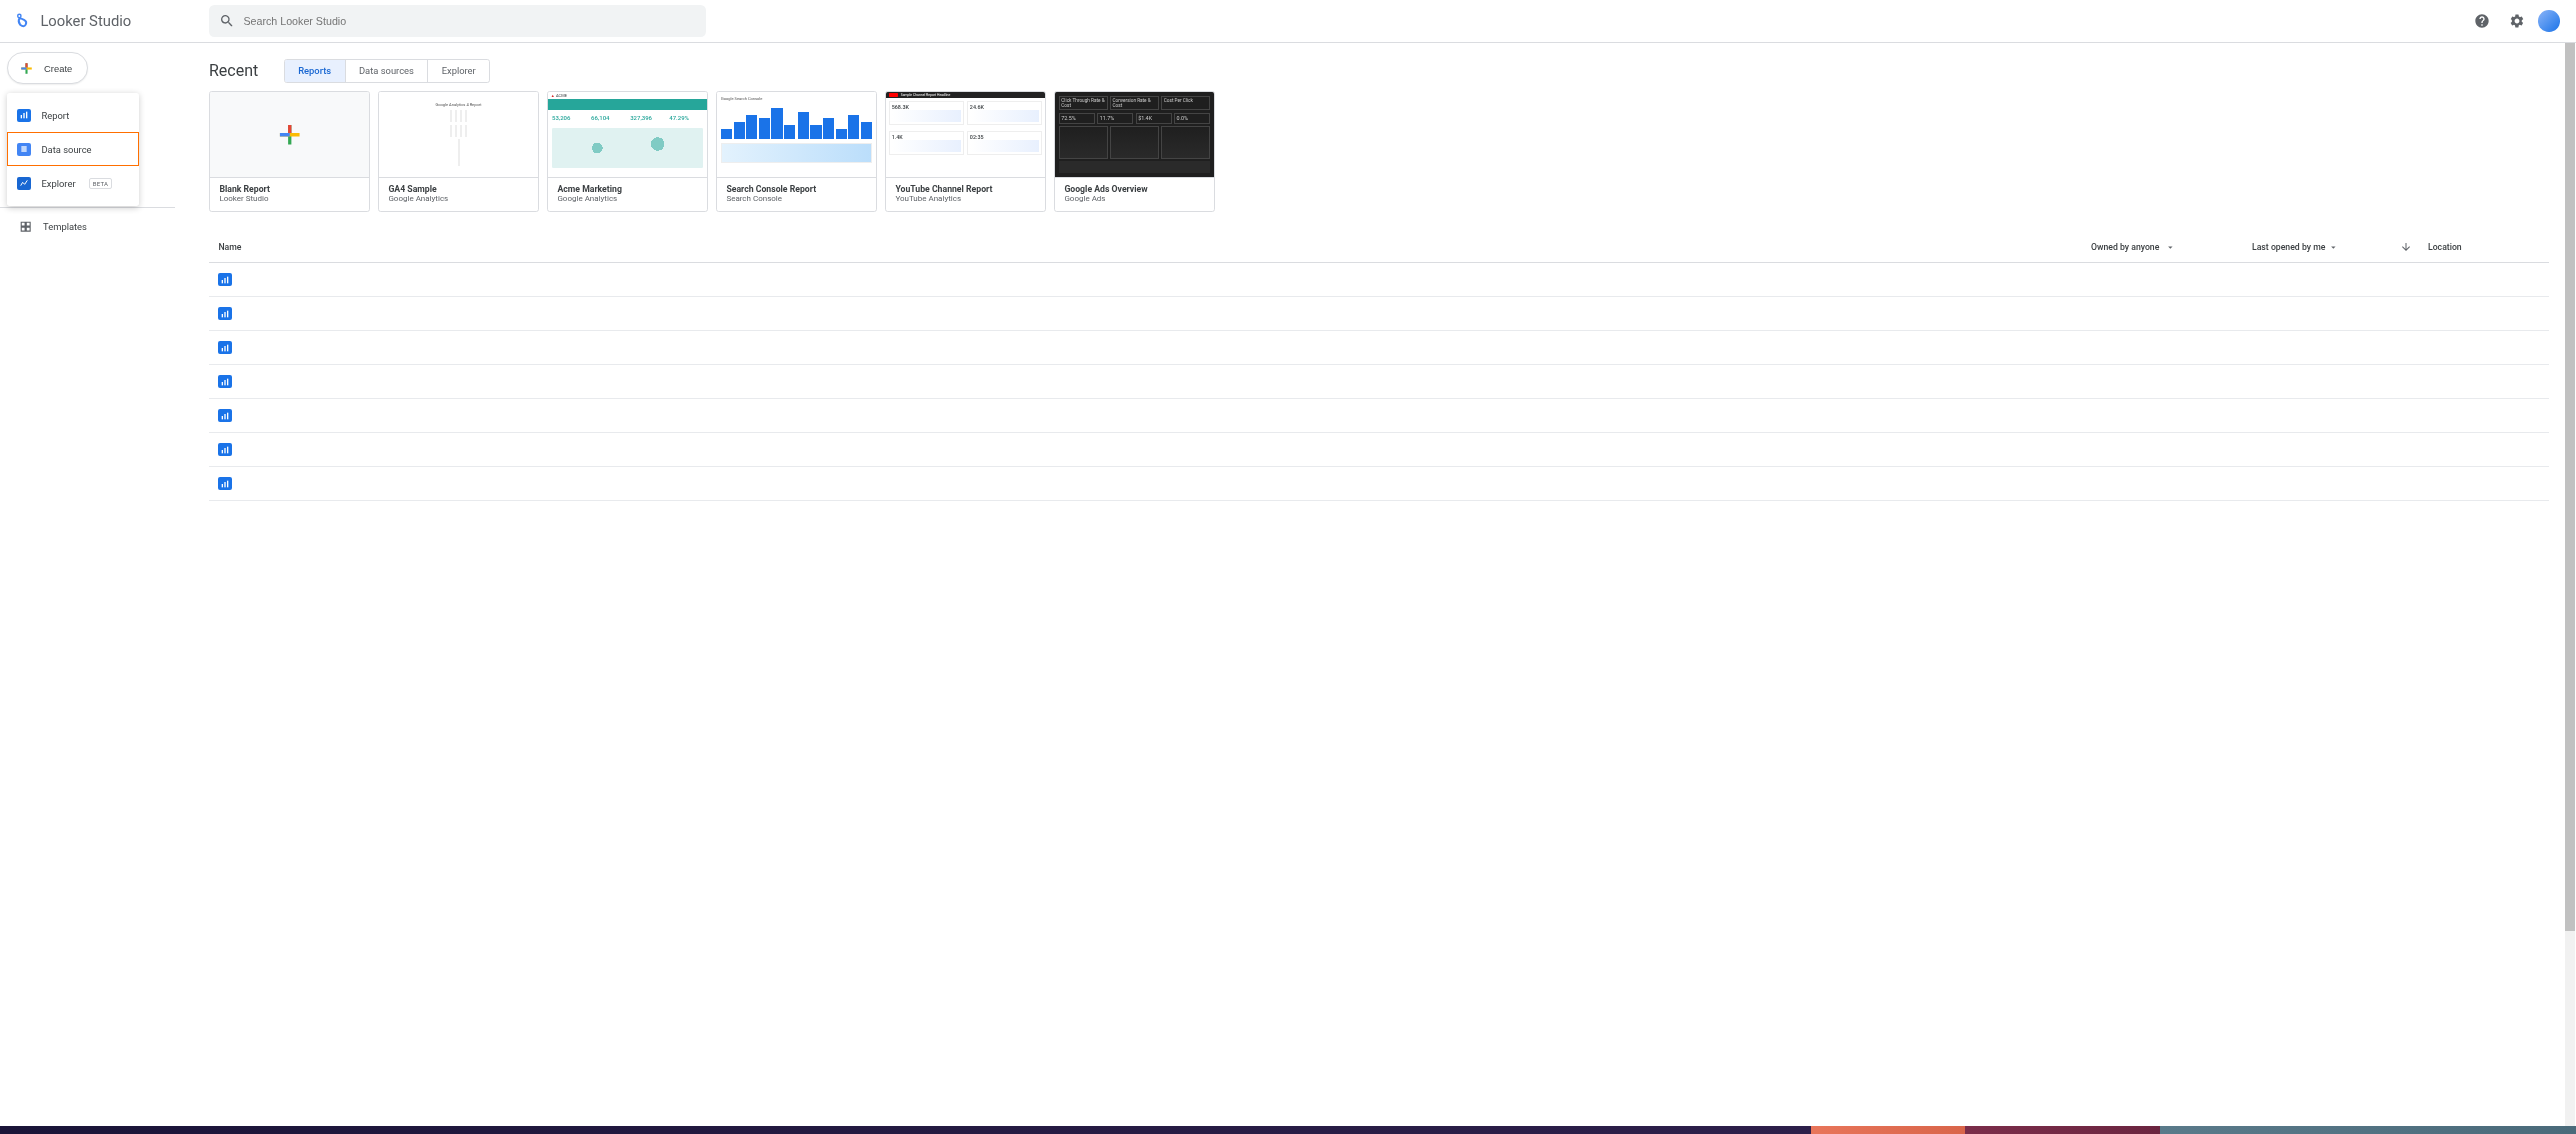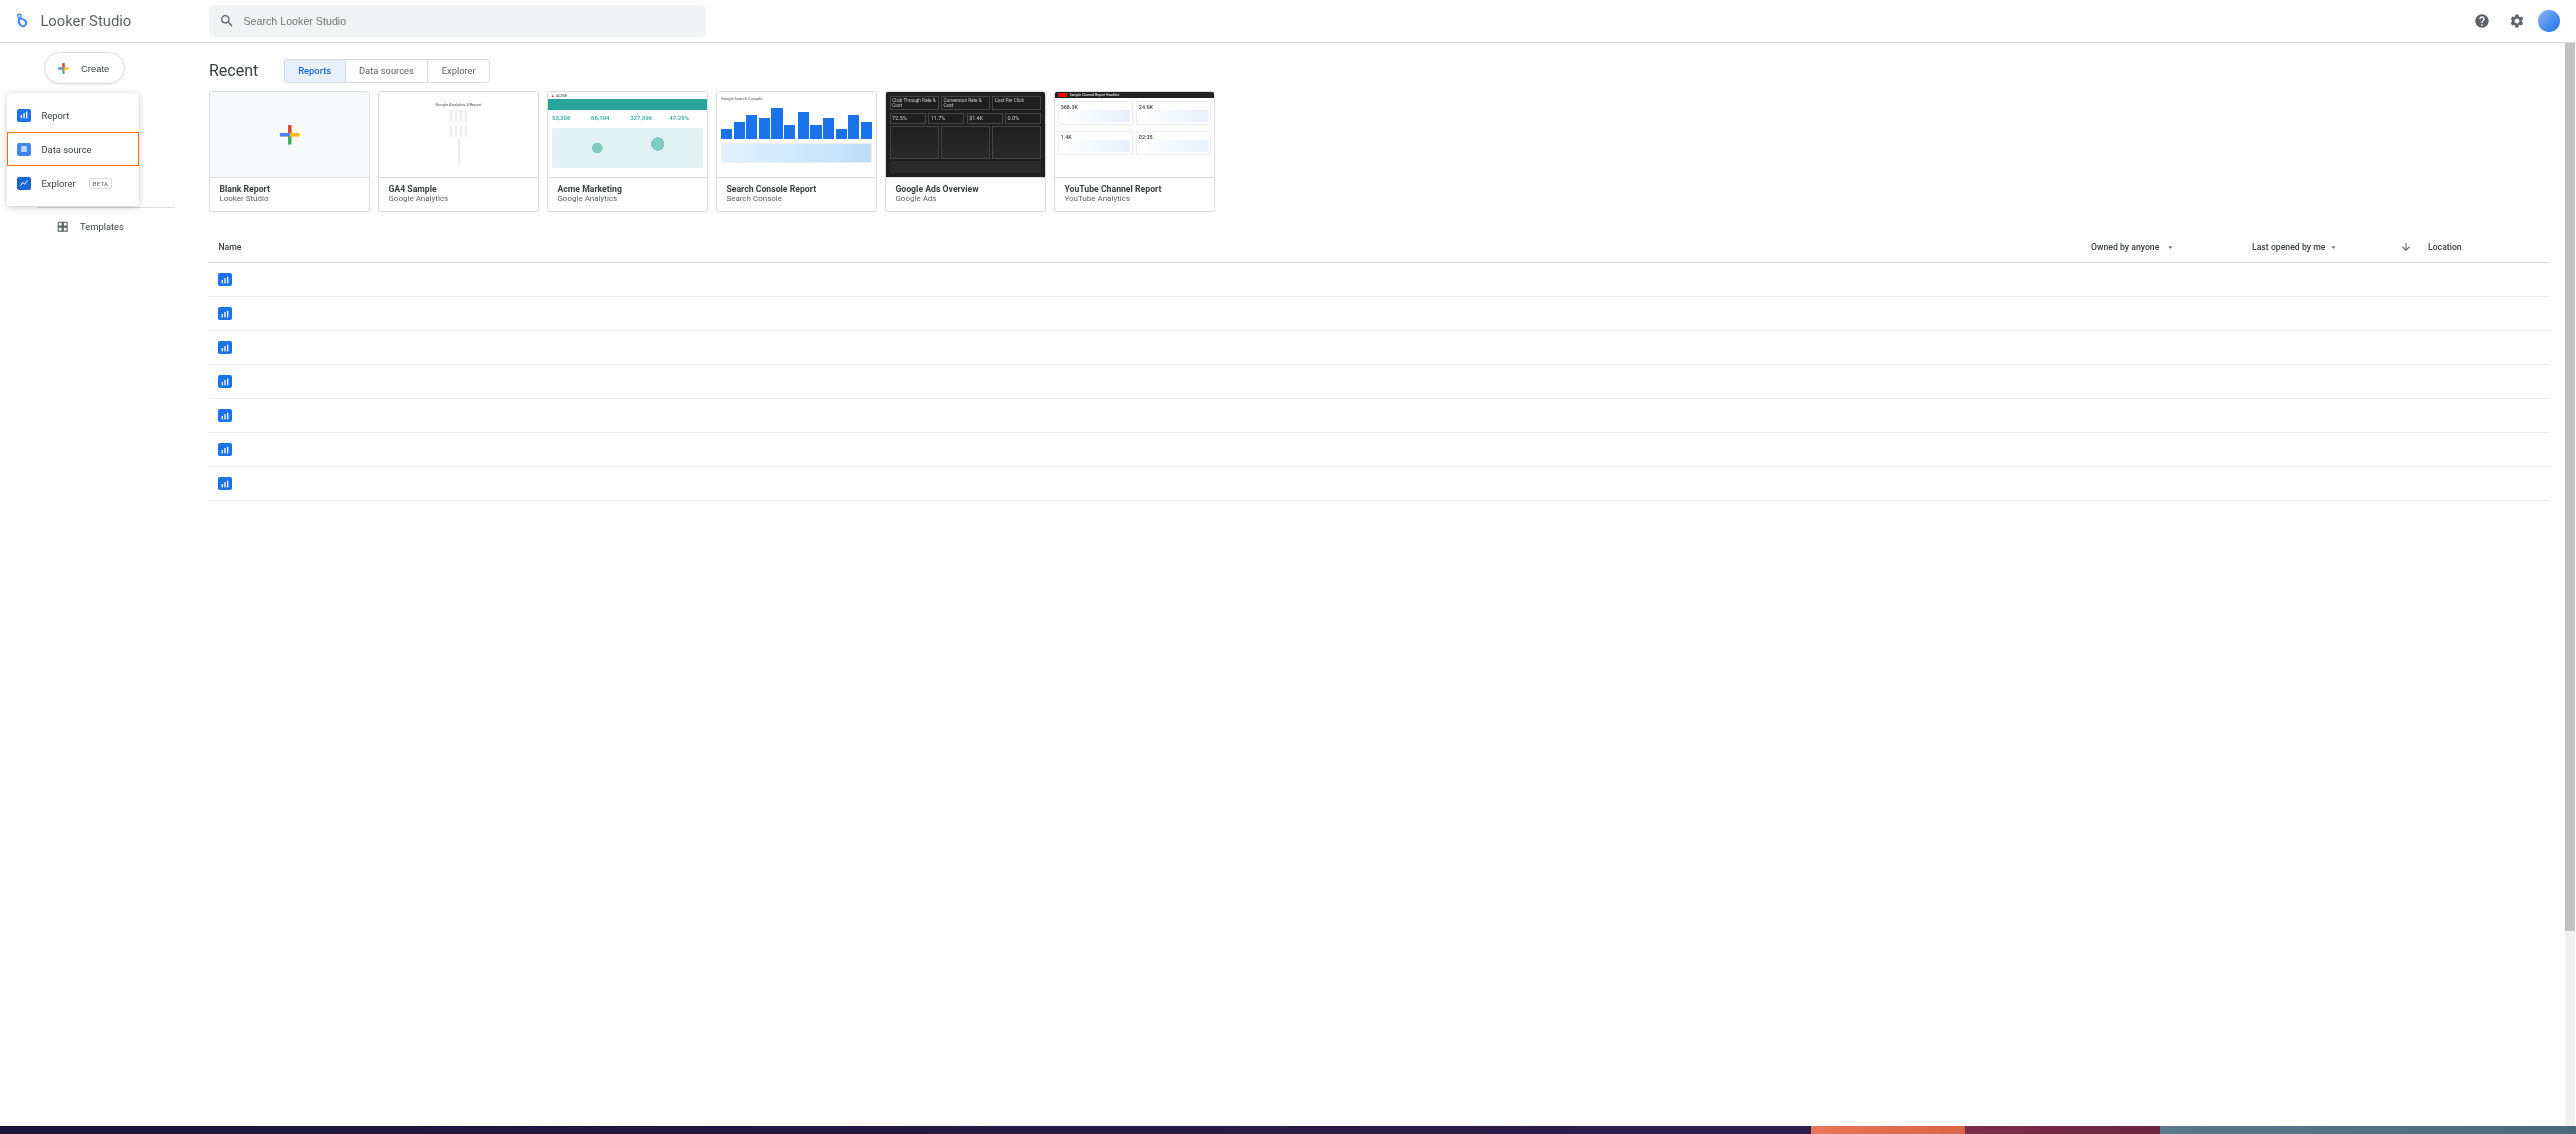--- a/index.html
+++ b/index.html
@@ -14,21 +14,21 @@
 .search-box input { flex: 1; border: none; background: transparent; font-size: 10.7px; color: #5f6368; outline: none; }
 .search-icon-svg { width: 16px; height: 16px; margin-right: 8px; fill: #5f6368; }
 .header-spacer { flex: 1; }
 .header-actions { display: flex; align-items: center; gap: 8px; padding-right: 5.4px; }
 .header-icon-btn { width: 27px; height: 27px; border-radius: 50%; display: flex; align-items: center; justify-content: center; cursor: pointer; }
 .header-icon-btn svg { width: 16px; height: 16px; fill: #5f6368; }
 .avatar { width: 21.5px; height: 21.5px; border-radius: 50%; background: linear-gradient(135deg, #8ab4f8, #1a73e8); }
 
 
 .body-wrap { display: flex; height: calc(100vh - 43px - 8px); }
-.sidebar { width: 175px; flex-shrink: 0; padding-top: 9.4px; position: relative; padding-left: 37px; }
+.sidebar { width: 175px; flex-shrink: 0; padding-top: 9.4px; position: relative; }
 .create-btn { margin-left: 6.7px; height: 32px; padding: 0 14.8px 0 9.4px; border-radius: 16px; border: 0.7px solid #dadce0; background: #fff; display: inline-flex; align-items: center; gap: 8px; font-size: 9.4px; color: #3c4043; cursor: pointer; box-shadow: 0 0.7px 1.3px rgba(60,64,67,.1); }
 .plus-icon { width: 19px; height: 19px; }
 .nav-list { list-style: none; margin-top: 9.4px; }
 .nav-item { height: 27px; display: flex; align-items: center; padding-left: 19px; cursor: pointer; border-radius: 0 13.4px 13.4px 0; margin-right: 8px; font-size: 9.4px; color: #3c4043; gap: 10.7px; }
 .nav-item.active { background: #e8f0fe; color: #1967d2; font-weight: 500; }
 .nav-item svg { width: 13.4px; height: 13.4px; fill: #5f6368; }
 .nav-divider { height: 0.7px; background: #dadce0; margin: 5.4px 0; }
 
 
 .create-menu { position: absolute; top: 50px; left: 6.7px; width: 132px; background: #fff; border-radius: 2.7px; box-shadow: 0 1.3px 6.7px rgba(0,0,0,.2); padding: 5.4px 0; z-index: 100; }
@@ -318,20 +318,53 @@
           </div>
           <div style="height:20px; background:linear-gradient(to right,#e3f2fd,#bbdefb); border:0.7px solid #eee;"></div>
         </div>
         <div class="template-info">
           <div class="template-title">Search Console Report</div>
           <div class="template-sub">Search Console</div>
         </div>
       </div>
 
       <div class="template-card">
+        <div class="template-thumb thumb-yt" style="flex-direction:column; align-items:stretch; justify-content:flex-start;">
+          <div class="top">
+              <div class="ytlogo"></div>
+              <span style="color:#fff;font-size:3.4px;margin-left:2.7px;">Sample Channel Report Headline</span>
+            </div>
+          <div class="row">
+            <div class="card">
+                <div class="val">568.3K</div>
+                <div class="spark"></div>
+              </div>
+            <div class="card">
+                <div class="val">24.6K</div>
+                <div class="spark"></div>
+              </div>
+          </div>
+          <div class="row">
+            <div class="card">
+                <div class="val">1.4K</div>
+                <div class="spark"></div>
+              </div>
+            <div class="card">
+                <div class="val">02:35</div>
+                <div class="spark"></div>
+              </div>
+          </div>
+        </div>
+        <div class="template-info">
+          <div class="template-title">YouTube Channel Report</div>
+          <div class="template-sub">YouTube Analytics</div>
+        </div>
+      </div>
+
+      <div class="template-card">
         <div class="template-thumb thumb-ads" style="flex-direction:column; align-items:stretch; justify-content:flex-start;">
           <div class="hdr">
               <div class="m">Click Through Rate &amp; Cost</div>
               <div class="m">Conversion Rate &amp; Cost</div>
               <div class="m">Cost Per Click</div>
             </div>
           <div class="hdr">
               <div class="m" style="font-size:5.4px;">72.5%</div>
               <div class="m" style="font-size:5.4px;">11.7%</div>
               <div class="m" style="font-size:5.4px;">$1.4K</div>
@@ -340,53 +373,20 @@
           <div class="charts">
               <div class="c"></div>
               <div class="c"></div>
               <div class="c"></div>
             </div>
           <div style="height:12px; background:#2a2a2a; margin-top:2.7px;"></div>
         </div>
         <div class="template-info">
           <div class="template-title">Google Ads Overview</div>
           <div class="template-sub">Google Ads</div>
-        </div>
-      </div>
-
-      <div class="template-card">
-        <div class="template-thumb thumb-yt" style="flex-direction:column; align-items:stretch; justify-content:flex-start;">
-          <div class="top">
-              <div class="ytlogo"></div>
-              <span style="color:#fff;font-size:3.4px;margin-left:2.7px;">Sample Channel Report Headline</span>
-            </div>
-          <div class="row">
-            <div class="card">
-                <div class="val">568.3K</div>
-                <div class="spark"></div>
-              </div>
-            <div class="card">
-                <div class="val">24.6K</div>
-                <div class="spark"></div>
-              </div>
-          </div>
-          <div class="row">
-            <div class="card">
-                <div class="val">1.4K</div>
-                <div class="spark"></div>
-              </div>
-            <div class="card">
-                <div class="val">02:35</div>
-                <div class="spark"></div>
-              </div>
-          </div>
-        </div>
-        <div class="template-info">
-          <div class="template-title">YouTube Channel Report</div>
-          <div class="template-sub">YouTube Analytics</div>
         </div>
       </div>
     </div>
 
     <div class="table-header">
       <div class="col-name">Name</div>
       <div class="col-owned">
         <span>Owned by anyone</span>
         <svg class="dropdown-arrow" viewBox="0 0 24 24">
             <path d="M7 10l5 5 5-5z"></path>

